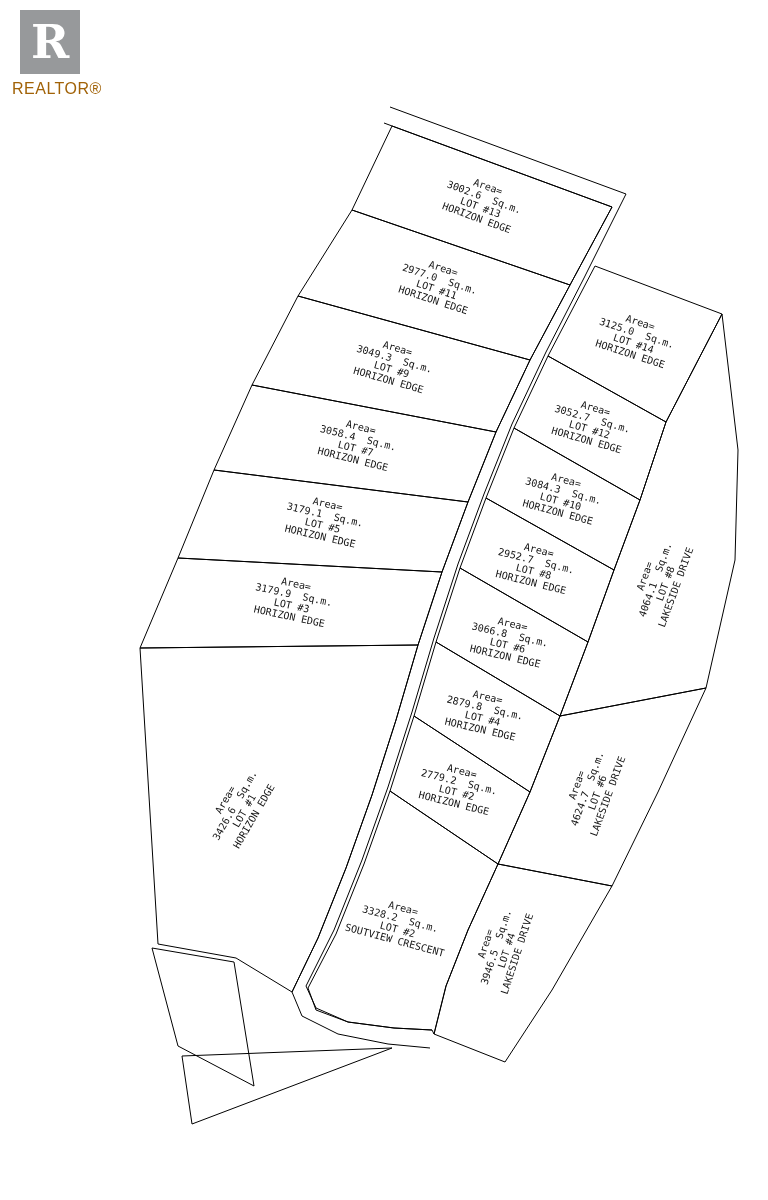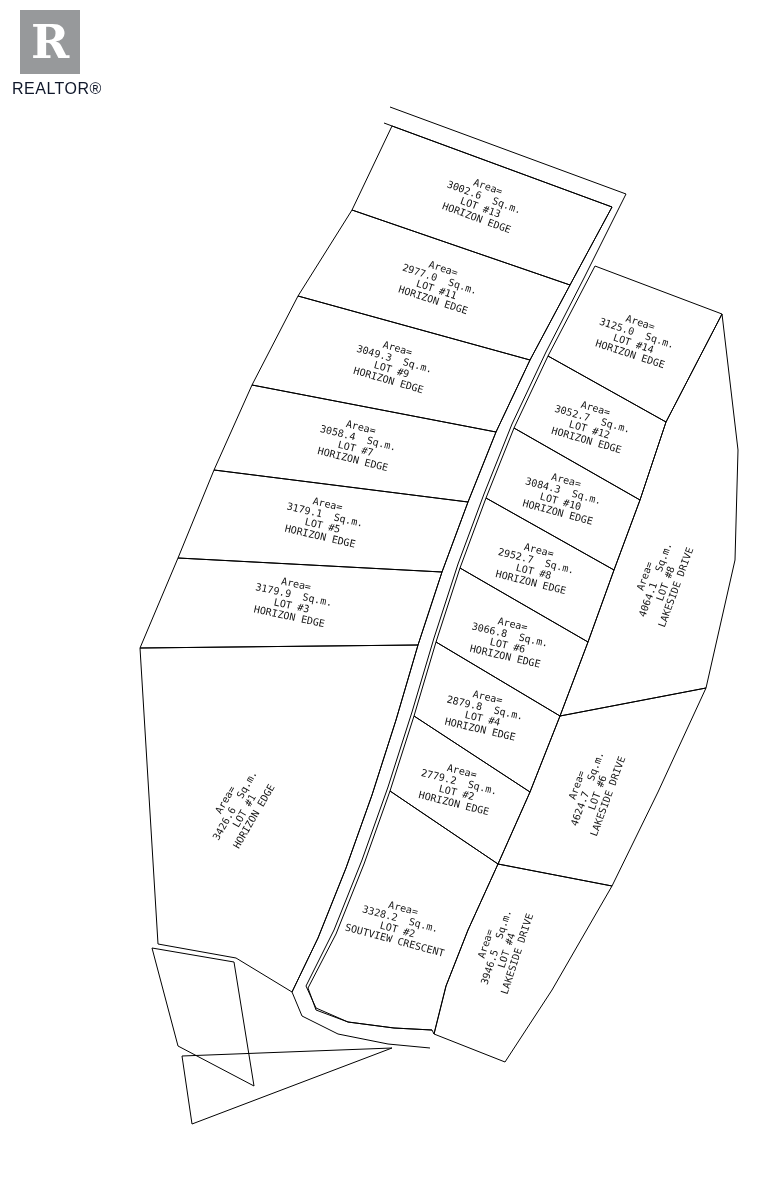--- a/index.html
+++ b/index.html
@@ -8,21 +8,21 @@
   .map-svg{position:absolute;left:0;top:0;}
   .lines polygon,.lines path,.lines polyline{fill:none;stroke:#000000;stroke-width:1;
          stroke-linejoin:miter;stroke-linecap:butt;}
   .lot-label text{font-family:"DejaVu Sans Mono",monospace;font-size:10px;fill:#141414;
          text-anchor:middle;white-space:pre;}
   .logo{position:absolute;left:12px;top:10px;width:120px;}
   .logo-box{width:60px;height:64px;background:#97999b;margin-left:8px;
             display:flex;align-items:center;justify-content:center;}
   .logo-box .r{color:#ffffff;font-family:"DejaVu Serif",serif;font-weight:bold;
                font-size:46px;line-height:1;}
-  .logo-word{margin-top:6px;color:#0f172a;font-family:"Liberation Sans",sans-serif;
+  .logo-word{margin-top:6px;color:#a16207;font-family:"Liberation Sans",sans-serif;
              font-size:16px;letter-spacing:0.5px;}
 </style>
 </head>
 <body>
 
 <div class="stage">
 
   <div class="logo">
     <div class="logo-box">
       <span class="r">R</span>

